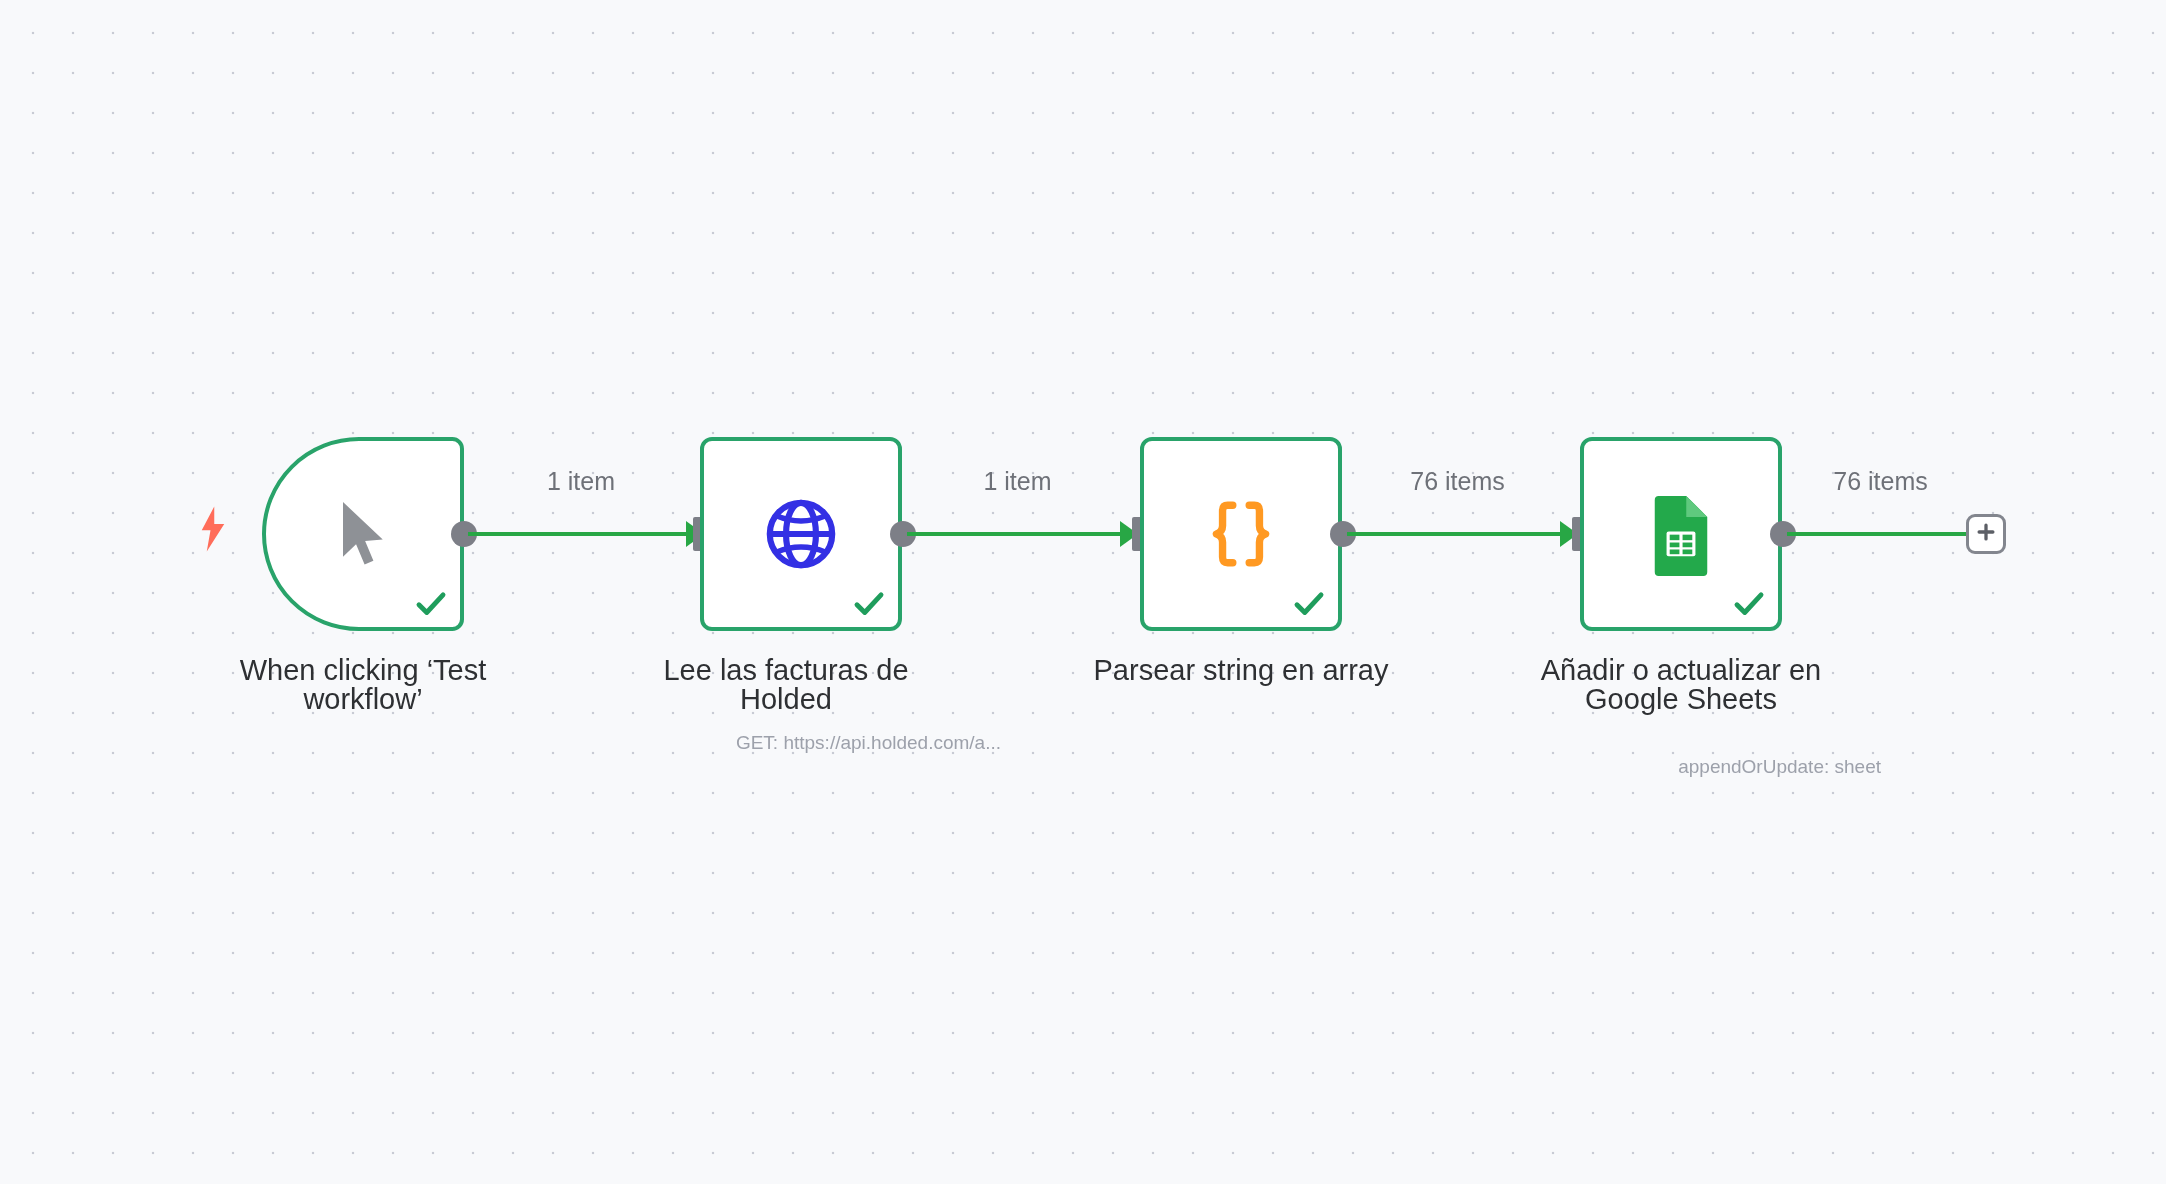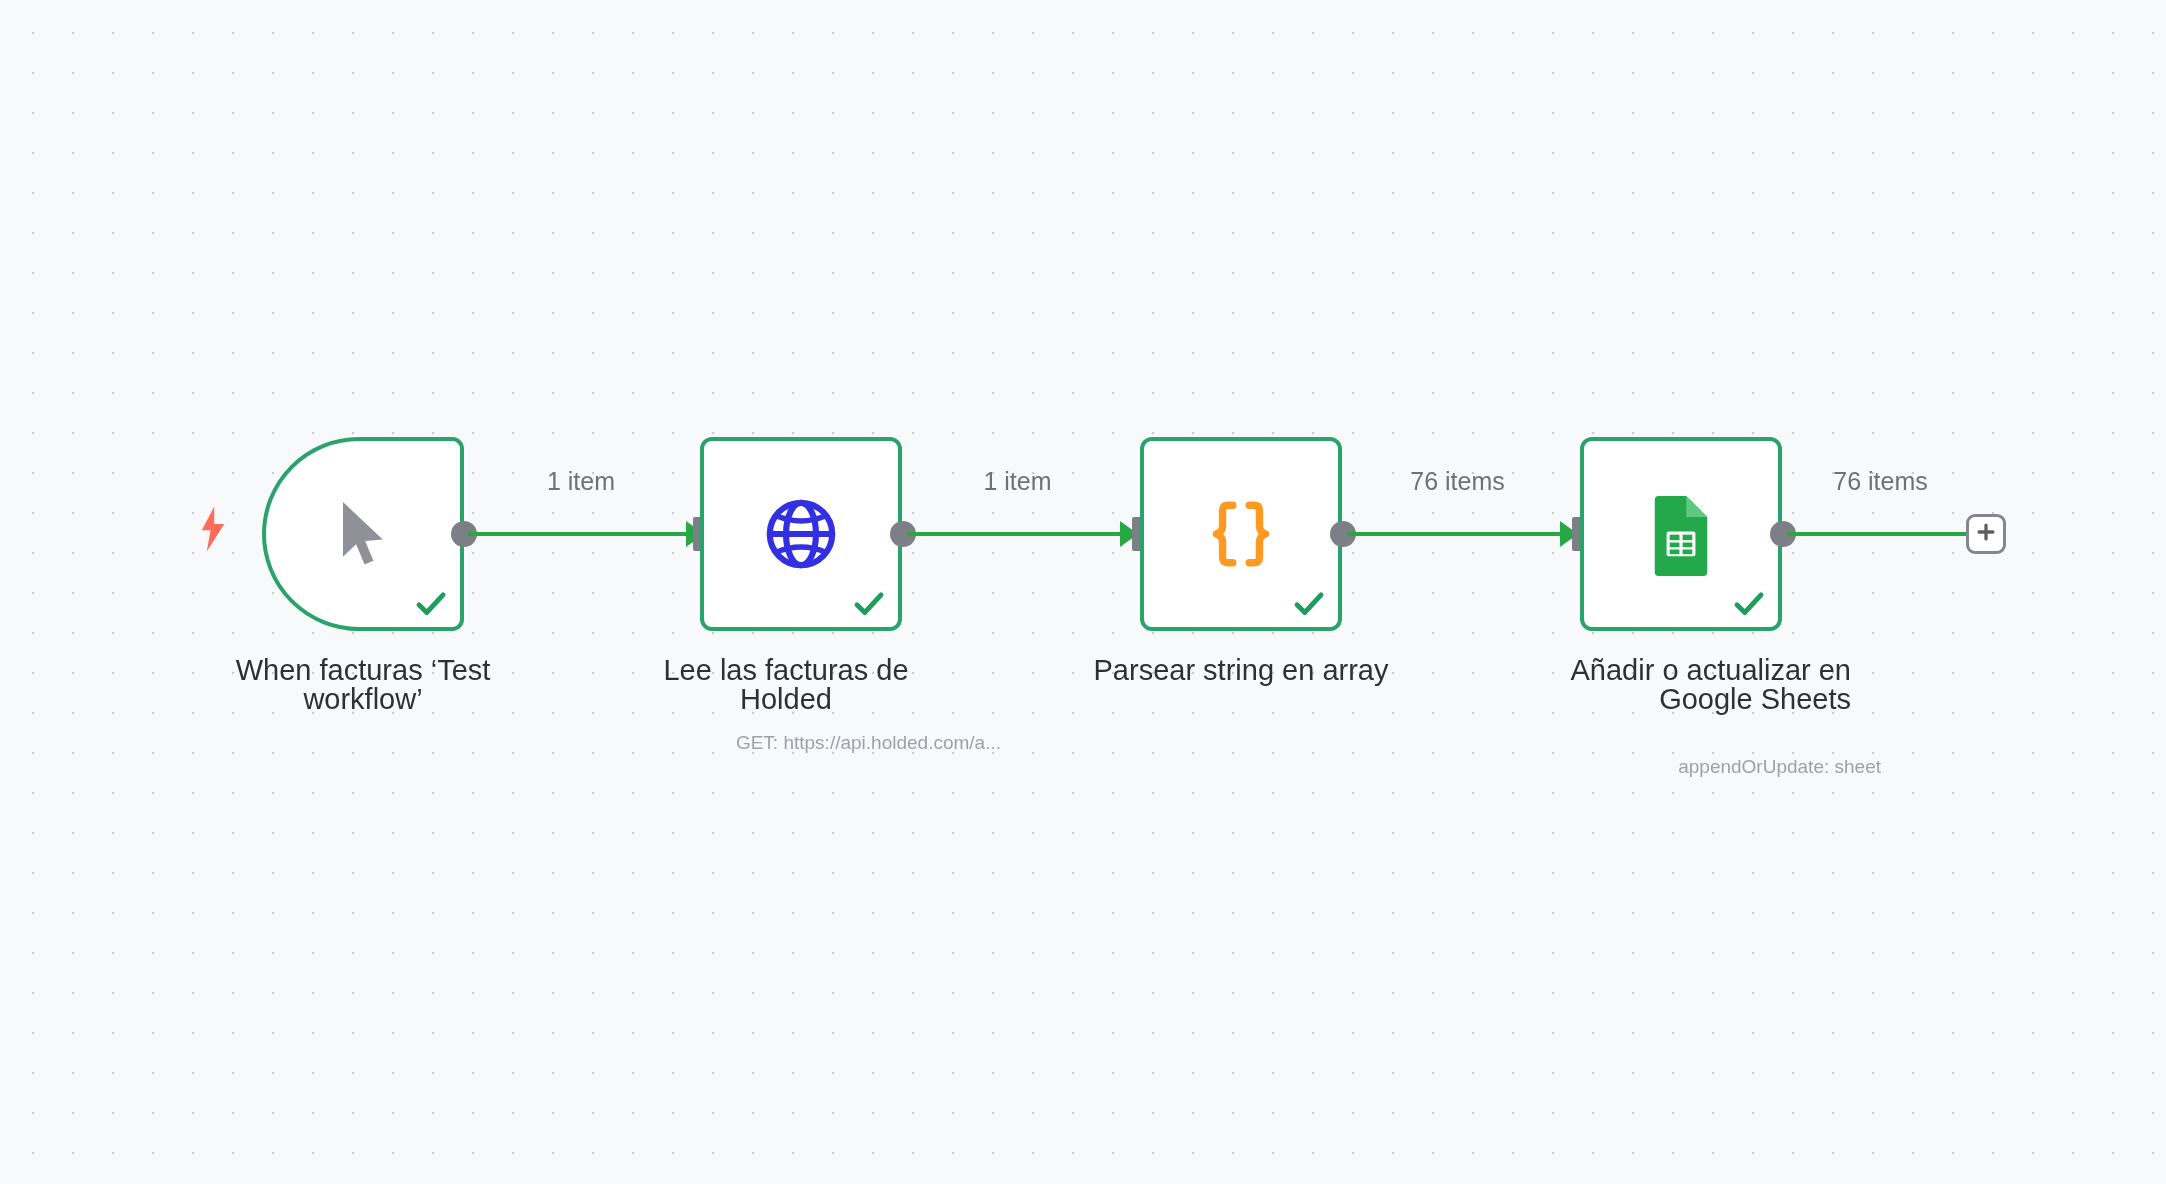--- a/index.html
+++ b/index.html
@@ -244,26 +244,26 @@
   <div class="conn-label" style="left:1789px; width:183px; text-align:center;">76 items</div>
 
   <div class="plus-btn" style="left:1966px;">
     <span>
       <svg width="22" height="22" viewBox="0 0 24 24" xmlns="http://www.w3.org/2000/svg">
         <path d="M12 4.5 V19.5 M4.5 12 H19.5" stroke="#5c5f66" stroke-width="3.6" stroke-linecap="round"></path>
       </svg>
     </span>
   </div>
 
-  <div class="node-label" style="left:193px;">When facturas ‘Test
+  <div class="node-label" style="left:193px;">When clicking ‘Test
 workflow’</div>
 
   <div class="node-label" style="left:616px;">Lee las facturas de
 Holded</div>
   <div class="node-sublabel" style="left:601px;">GET: https://api.holded.com/a...</div>
 
   <div class="node-label" style="left:1071px;">Parsear string en array</div>
 
-  <div class="node-label" style="left:1511px;text-align:right;">Añadir o actualizar en
+  <div class="node-label" style="left:1511px;">Añadir o actualizar en
 Google Sheets</div>
   <div class="node-sublabel" style="left:1481px;margin-top:24px;">appendOrUpdate: sheet</div>
 
 </div>
 
 </body></html>

